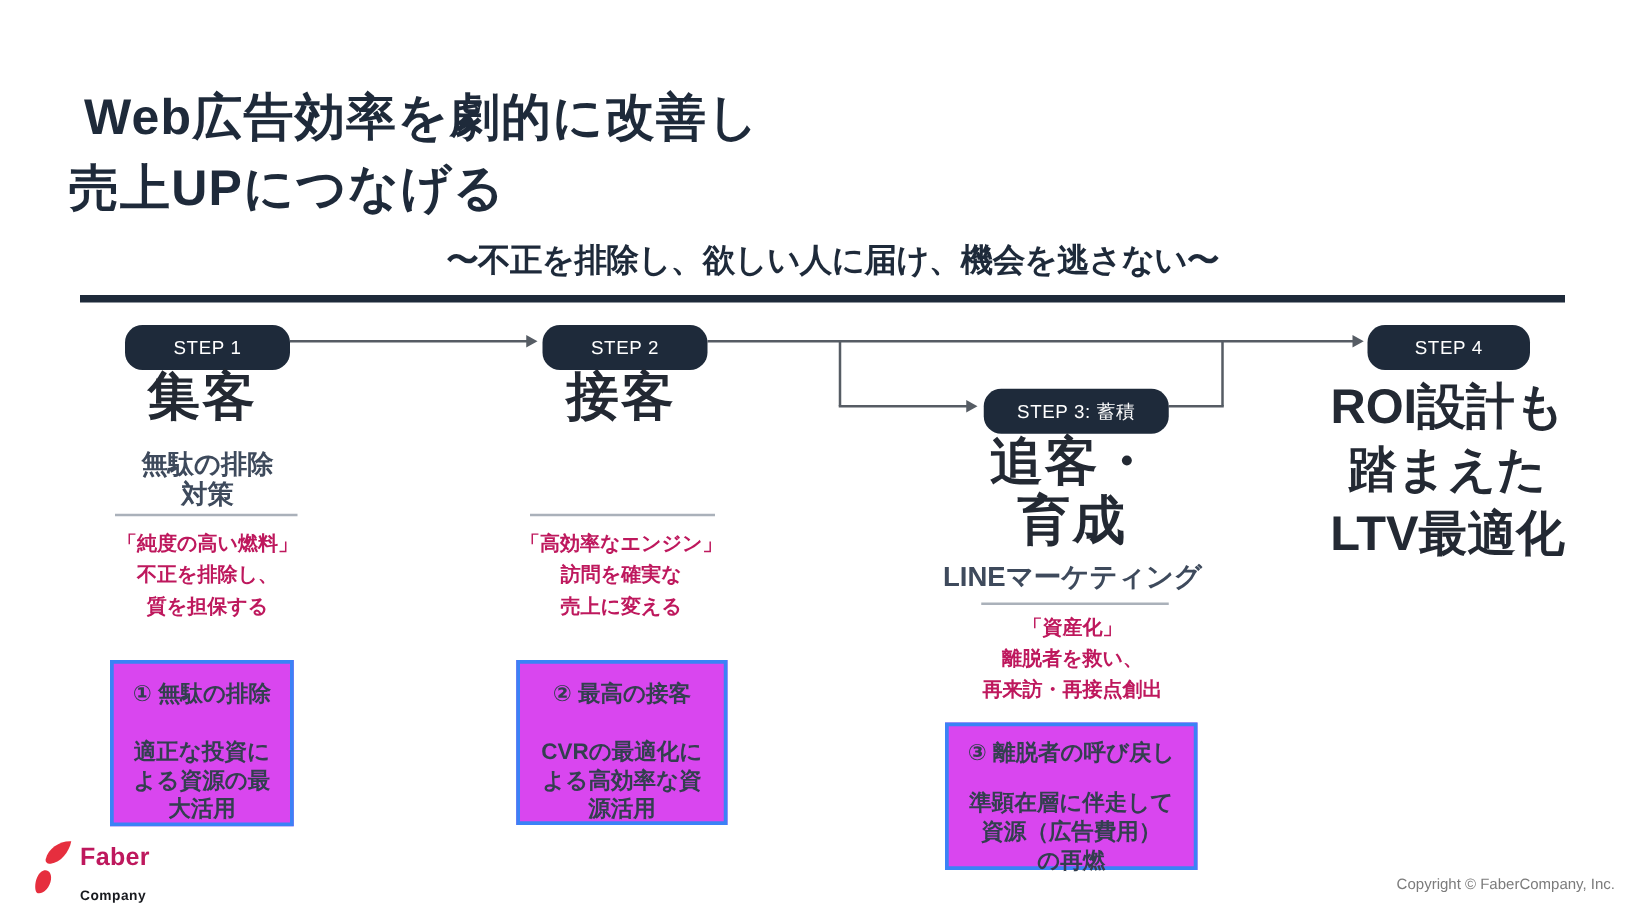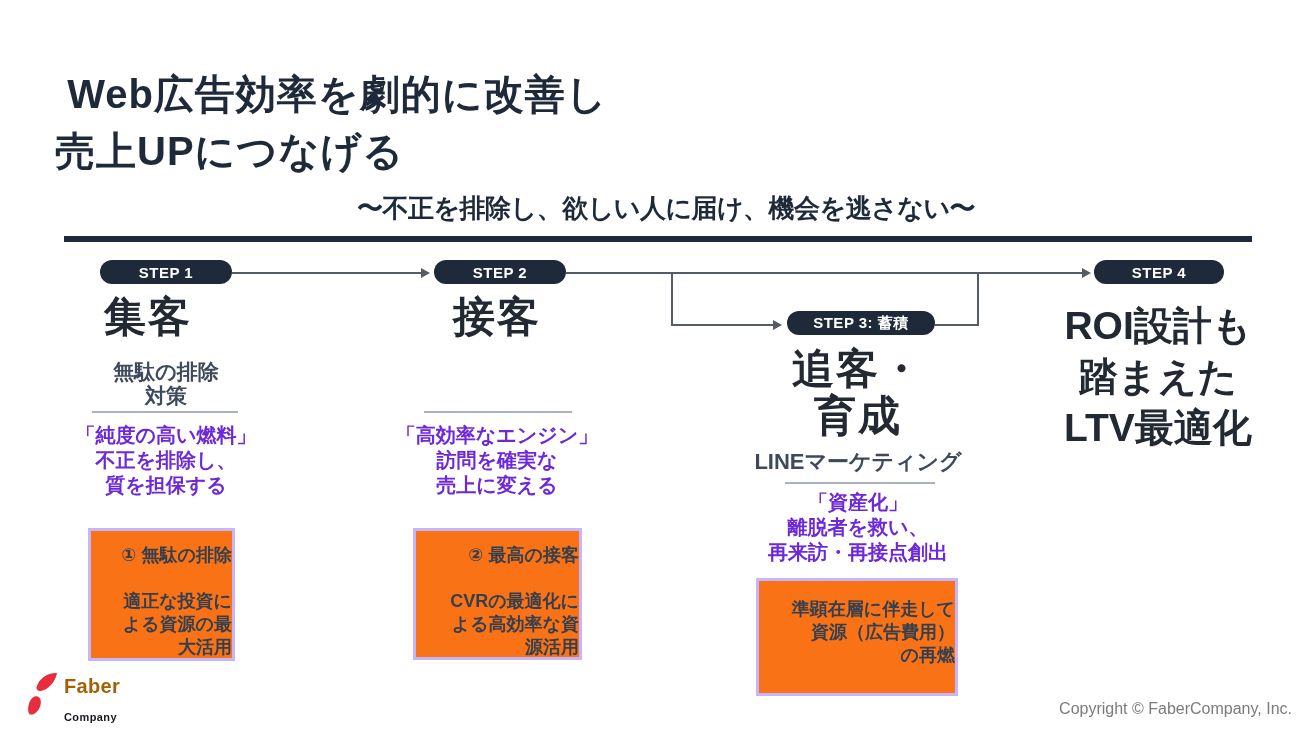--- a/index.html
+++ b/index.html
@@ -13,43 +13,43 @@
             font-size:26px;font-weight:800;color:#1e2a3a;letter-spacing:-0.5px;}
   .divider{position:absolute;left:64px;top:236px;width:1188px;height:6px;background:#1e2a3a;}
 
   
   .hline{position:absolute;height:2px;background:#565c64;}
   .vline{position:absolute;width:2px;background:#565c64;}
   .arrowhead{position:absolute;width:0;height:0;border-top:5px solid transparent;
              border-bottom:5px solid transparent;border-left:9px solid #565c64;}
 
   
-  .badge{position:absolute;height:24px;background:#1e2a3a;border-radius:14px;
-         color:#ffffff;font-size:15px;font-weight:700;display:flex;
+  .badge{position:absolute;height:36px;background:#1e2a3a;border-radius:14px;
+         color:#ffffff;font-size:15px;font-weight:400;display:flex;
          align-items:center;justify-content:center;letter-spacing:0.5px;}
   .heading,.heading2{position:absolute;text-align:center;font-weight:900;color:#232933;
          font-size:42px;line-height:47px;letter-spacing:2px;white-space:pre-line;}
   .category{position:absolute;text-align:center;font-size:21px;font-weight:800;
             color:#3e4a5c;line-height:24px;white-space:pre-line;}
   .rule{position:absolute;height:2px;background:#aab1ba;}
-  .desc{position:absolute;text-align:center;font-size:20px;font-weight:800;
-        color:#6d28d9;line-height:25px;white-space:pre-line;}
+  .desc{position:absolute;text-align:center;font-size:16px;font-weight:800;
+        color:#be185d;line-height:25px;white-space:pre-line;}
 
   
-  .note-box{position:absolute;background:#f97316;border:3px solid #c4b5fd;
-            text-align:right;color:#333f4f;}
+  .note-box{position:absolute;background:#d946ef;border:3px solid #3b82f6;
+            text-align:center;color:#333f4f;}
   .note-title{font-size:18px;font-weight:800;margin-top:13px;line-height:23px;}
   .note-body{font-size:18px;font-weight:800;line-height:23px;margin-top:23px;white-space:pre-line;}
 
   
   .logo{position:absolute;left:26px;top:672px;display:flex;align-items:flex-start;}
   .logo-text{margin-left:4px;margin-top:4px;line-height:1;}
-  .logo-primary{font-size:20px;font-weight:800;color:#a16207;letter-spacing:0.3px;}
+  .logo-primary{font-size:20px;font-weight:800;color:#be185d;letter-spacing:0.3px;}
   .logo-secondary{font-size:11px;font-weight:700;color:#17191e;margin-top:16px;letter-spacing:0.4px;}
-  .copyright{position:absolute;right:8px;top:700px;font-size:16px;color:#7b7b7b;font-weight:400;}
+  .copyright{position:absolute;right:8px;top:700px;font-size:12px;color:#7b7b7b;font-weight:400;}
 </style>
 </head>
 <body>
 
 <div id="slide">
 
   <div class="title"> Web広告効率を劇的に改善し
 売上UPにつなげる</div>
   <div class="subtitle">〜不正を排除し、欲しい人に届け、機会を逃さない〜</div>
   <div class="divider"></div>
@@ -65,21 +65,21 @@
   <div class="arrowhead" style="left:773px;top:320px;"></div>
 
   <div class="hline" style="left:935px;top:324px;width:44px;"></div>
   <div class="vline" style="left:977px;top:272px;height:53px;"></div>
 
   <div class="badge" style="left:100px;top:260px;width:132px;">STEP 1</div>
   <div class="badge" style="left:434px;top:260px;width:132px;">STEP 2</div>
   <div class="badge" style="left:787px;top:311px;width:148px;">STEP 3: 蓄積</div>
   <div class="badge" style="left:1094px;top:260px;width:130px;">STEP 4</div>
 
-  <div class="heading2" style="left:28px;top:293px;width:240px;text-align:center;">集客</div>
+  <div class="heading2" style="left:42px;top:293px;width:240px;text-align:center;">集客</div>
   <div class="category" style="left:46px;top:360px;width:240px;">無駄の排除
 対策</div>
   <div class="rule" style="left:92px;top:411px;width:146px;"></div>
   <div class="desc" style="left:46px;top:423px;width:240px;">「純度の高い燃料」
 不正を排除し、
 質を担保する</div>
   <div class="note-box" style="left:88px;top:528px;width:141px;height:127px;">
     <div class="note-title">① 無駄の排除</div>
     <div class="note-body">適正な投資に
 よる資源の最
@@ -99,20 +99,21 @@
   </div>
 
   <div class="heading2" style="left:728px;top:345px;width:260px;">追客・
 育成</div>
   <div class="category" style="left:728px;top:450px;width:260px;font-size:22px;">LINEマーケティング</div>
   <div class="rule" style="left:785px;top:482px;width:150px;"></div>
   <div class="desc" style="left:728px;top:490px;width:260px;">「資産化」
 離脱者を救い、
 再来訪・再接点創出</div>
   <div class="note-box" style="left:756px;top:578px;width:196px;height:112px;">
+    <div class="note-title" style="margin-top:10px;">③ 離脱者の呼び戻し</div>
     <div class="note-body" style="margin-top:17px;">準顕在層に伴走して
 資源（広告費用）
 の再燃</div>
   </div>
 
   <div class="heading2" style="left:1018px;top:300px;width:280px;font-size:39px;line-height:51px;letter-spacing:0;">ROI設計も
 踏まえた
 LTV最適化</div>
 
   <div class="logo">

